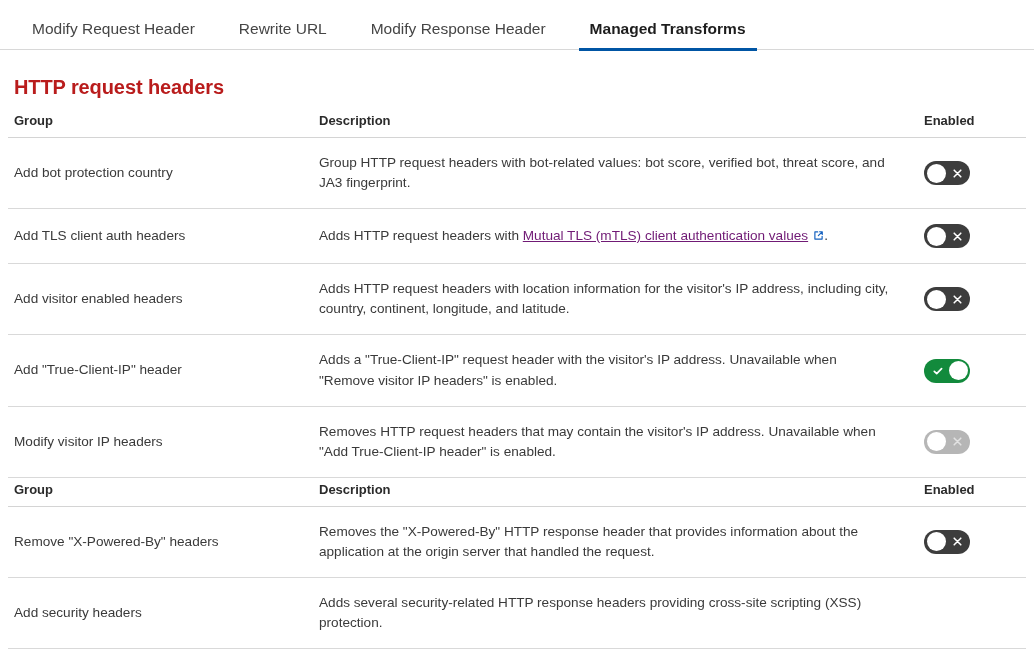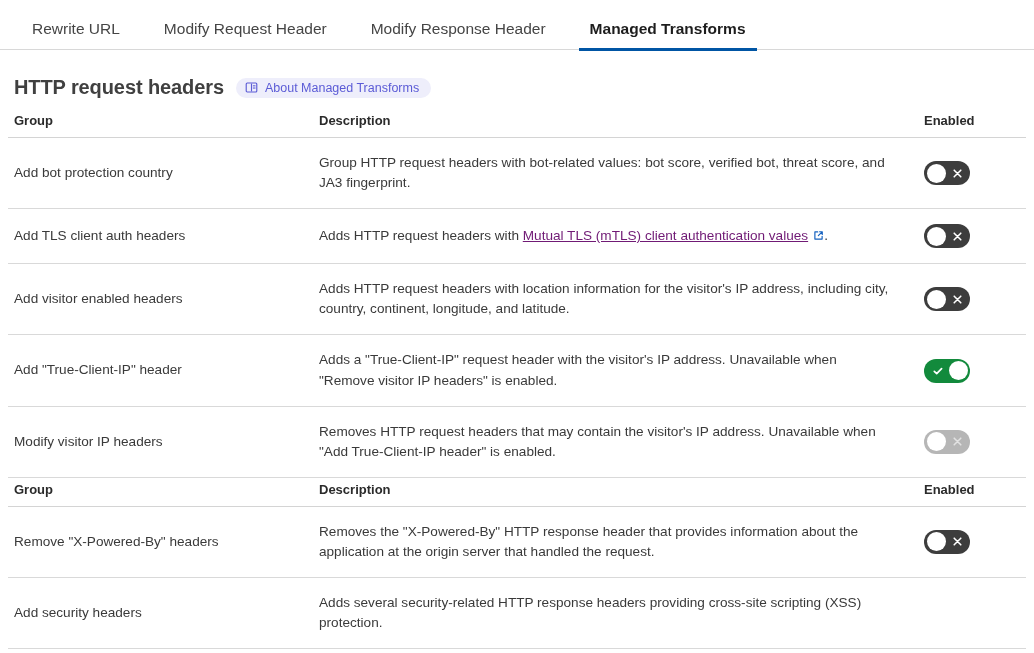--- a/index.html
+++ b/index.html
@@ -54,21 +54,21 @@
   .section { padding: 0 8px; }
   .section-head {
     display: flex;
     align-items: center;
     gap: 12px;
     padding: 26px 6px 10px 6px;
   }
   .section-title {
     font-size: 20px;
     font-weight: bold;
-    color: #404040;
+    color: #b91c1c;
     letter-spacing: -0.1px;
   }
   .badge {
     display: inline-flex;
     align-items: center;
     gap: 7px;
     background: #eeeefb;
     color: #5b5bd6;
     border-radius: 11px;
     padding: 3px 12px 3px 9px;
@@ -143,48 +143,37 @@
   .toggle.on .knob { left: auto; right: 2.5px; }
   .toggle.on .mark { right: auto; left: 8px; }
   .toggle.disabled { background: #b6b6b6; cursor: default; }
   .toggle.disabled .mark { color: #e2e2e2; }
 </style>
 </head>
 <body>
 
 <div class="tabbar">
   <div class="tab">
+    <span>Modify Request Header</span>
+  </div>
+  <div class="tab">
     <span>Rewrite URL</span>
-  </div>
-  <div class="tab">
-    <span>Modify Request Header</span>
   </div>
   <div class="tab">
     <span>Modify Response Header</span>
   </div>
   <div class="tab active">
     <span>Managed Transforms</span>
   </div>
 </div>
 
 <div class="section">
 
   <div class="section-head">
     <div class="section-title">HTTP request headers</div>
-    <div class="badge">
-      <span>
-        <svg width="13" height="13" viewBox="0 0 16 16" fill="none" aria-hidden="true">
-          <rect x="1.5" y="2.5" width="13" height="11" rx="1.3" stroke="#5b5bd6" stroke-width="1.4"></rect>
-          <line x1="8" y1="3.2" x2="8" y2="12.8" stroke="#5b5bd6" stroke-width="1.4"></line>
-          <rect x="9.7" y="5.3" width="3.2" height="1.3" fill="#5b5bd6"></rect>
-          <rect x="9.7" y="8" width="3.2" height="1.3" fill="#5b5bd6"></rect>
-        </svg>
-      </span>
-      <span>About Managed Transforms</span>
-    </div>
   </div>
 
   <table>
     <colgroup>
       <col class="col-group">
         <col class="col-desc">
         <col class="col-enabled">
     </colgroup>
     <thead>
       <tr>

